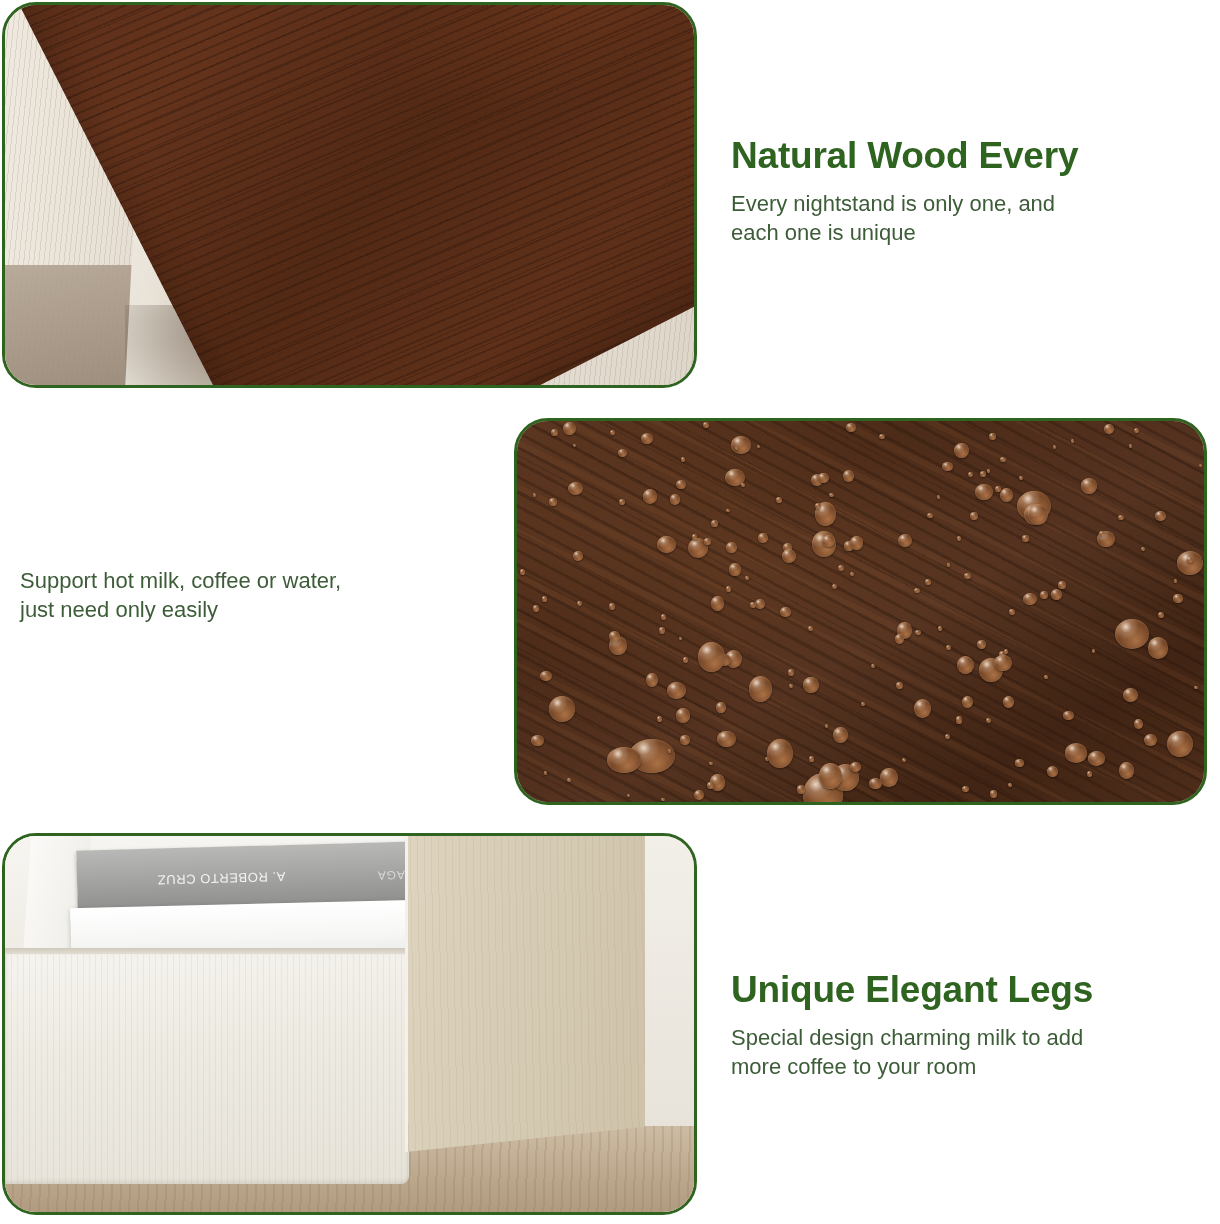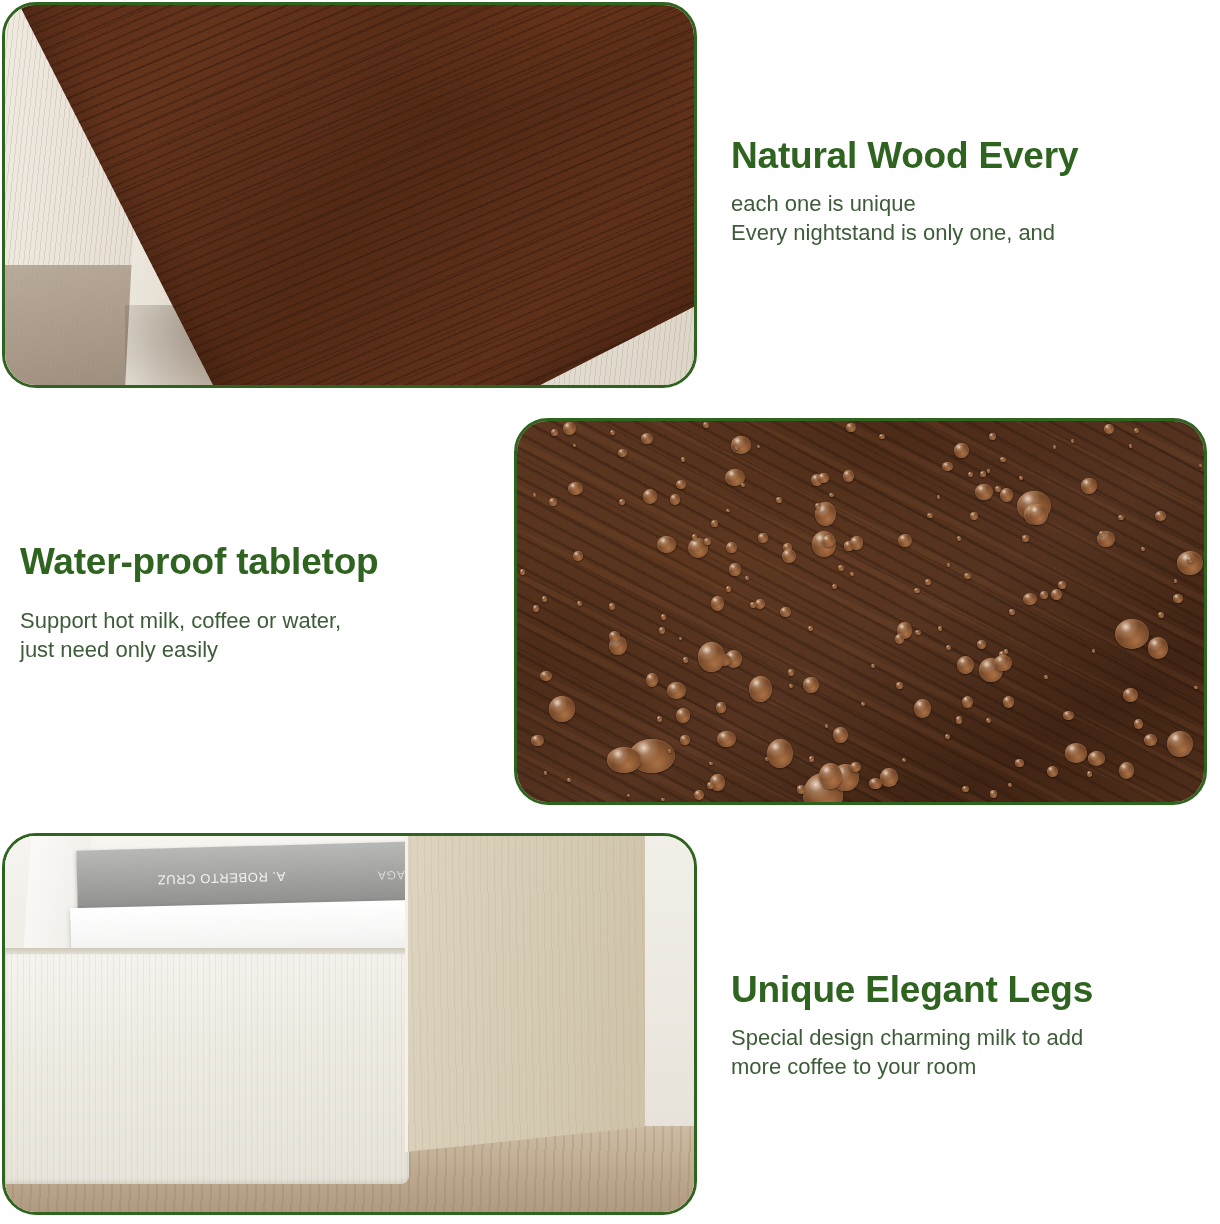--- a/index.html
+++ b/index.html
@@ -225,22 +225,22 @@
     <div class="legpost2"></div>
     <div class="slabshadow"></div>
     <div class="slabedge"></div>
     <div class="slab"></div>
   </div>
 </div>
 
 <div class="textblock" id="text-wood">
   <div class="t-head">Natural Wood Every</div>
   <div class="t-body">
+    <div>Every nightstand is only one, and</div>
     <div>each one is unique</div>
-    <div>Every nightstand is only one, and</div>
   </div>
 </div>
 
 <div class="panel" id="panel-water">
   <div class="ph">
     <div class="bg"></div>
     <div id="droplet-layer">
         <div class="drop" style="left: 112px; top: 318px; width: 46px; height: 34px;"></div>
         <div class="drop" style="left: 286px; top: 352px; width: 40px; height: 44px;"></div>
         <div class="drop" style="left: 598px; top: 198px; width: 34px; height: 30px;"></div>
@@ -436,21 +436,20 @@
         <div class="drop" style="left: 332.964px; top: 341.338px; width: 11.1333px; height: 9.75369px;"></div>
         <div class="drop" style="left: 233.432px; top: 181.056px; width: 5.98411px; height: 5.60111px;"></div>
         <div class="drop" style="left: 379.327px; top: 261.17px; width: 6.39185px; height: 6.9053px;"></div>
         <div class="drop" style="left: 420.228px; top: 74.2528px; width: 3.24655px; height: 3.35067px;"></div>
         <div class="drop" style="left: 438.519px; top: 295.058px; width: 6.89104px; height: 7.73669px;"></div>
       </div>
   </div>
 </div>
 
 <div class="textblock" id="text-water">
-  <div class="t-head">Water-proof tabletop</div>
   <div class="t-body">
     <div>Support hot milk, coffee or water,</div>
     <div>just need only easily</div>
   </div>
 </div>
 
 <div class="panel" id="panel-stand">
   <div class="ph">
     <div class="wallbg"></div>
     <div class="floor"></div>

